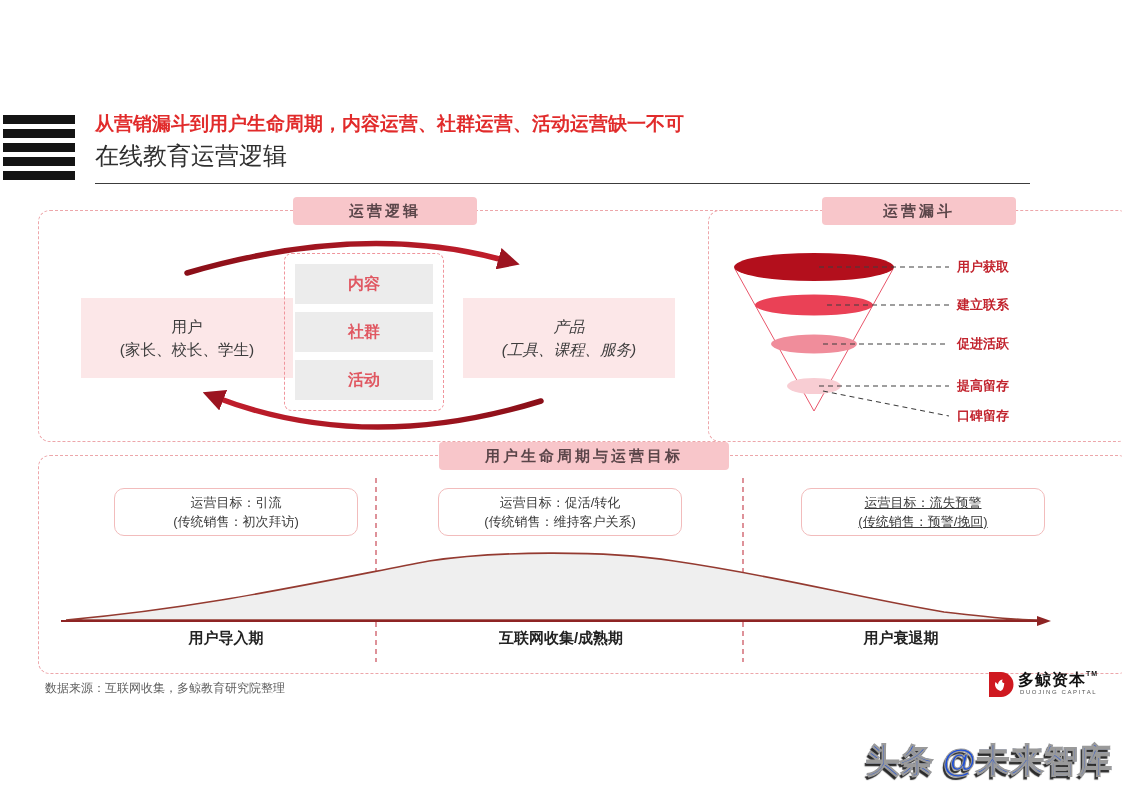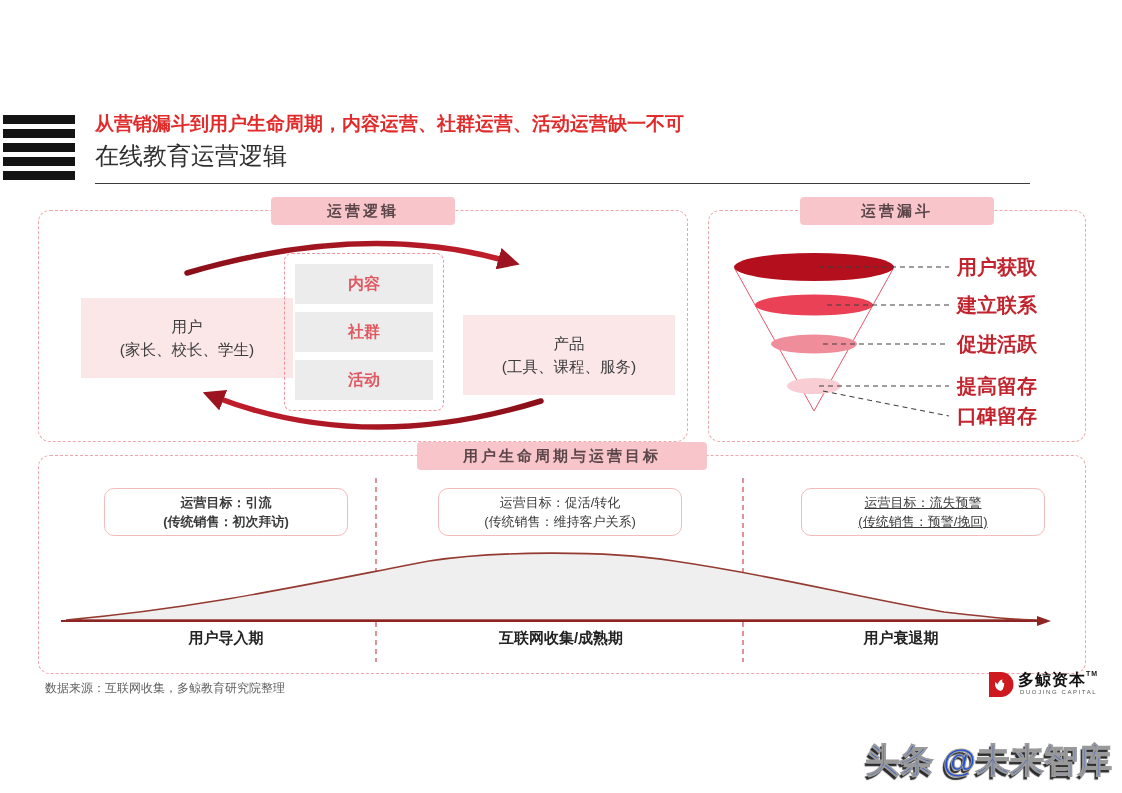--- a/index.html
+++ b/index.html
@@ -7,52 +7,52 @@
         font-family:"Liberation Sans","DejaVu Sans",sans-serif;}
 
   
   .stripes{position:absolute;left:3px;top:115px;width:72px;}
   .stripes div{height:9px;background:#141414;margin-bottom:5px;}
   .kicker{position:absolute;left:95px;top:111px;font-size:19px;font-weight:bold;color:#e12b2b;white-space:nowrap;}
   .title{position:absolute;left:95px;top:140px;font-size:24px;font-weight:400;color:#2f2f2f;white-space:nowrap;}
   .title-rule{position:absolute;left:95px;top:183px;width:935px;border-top:1px solid #3c3c3c;}
 
   
-  .panel{position:absolute;border:1px dashed #eda6aa;border-radius:12px;background:#fff;}
+  .panel{position:absolute;border:1px dashed #eda6aa;border-radius:12px;background:#fff;padding-left:44px;}
   .panel-logic{left:38px;top:210px;width:648px;height:230px;}
   .panel-funnel{left:708px;top:210px;width:376px;height:230px;}
   .panel-lifecycle{left:38px;top:455px;width:1046px;height:217px;}
 
   .badge{position:absolute;top:-14px;left:50%;transform:translateX(-50%);
          height:28px;line-height:28px;background:#f8c6ca;border-radius:4px;
          text-align:center;font-size:15px;font-weight:bold;letter-spacing:3px;color:#5a4549;z-index:3;}
   .badge.w184{width:184px;} .badge.w194{width:194px;} .badge.w290{width:290px;}
 
   
   .cycle-svg{position:absolute;left:0;top:0;z-index:1;}
   .side-box{position:absolute;width:212px;height:80px;background:#fce7e8;
             display:flex;flex-direction:column;justify-content:center;align-items:center;
             font-size:15.5px;font-weight:500;color:#3d3d3d;line-height:23px;z-index:2;}
-  .user-box{left:42px;top:87px;} .product-box{left:424px;top:104px;}
+  .user-box{left:42px;top:87px;} .product-box{left:424px;top:87px;font-style:italic;}
   .mid-box{position:absolute;left:245px;top:42px;width:160px;height:158px;
            border:1px dashed #f0959c;border-radius:8px;box-sizing:border-box;
            display:flex;flex-direction:column;justify-content:space-between;padding:10px;z-index:2;}
   .mid-item{height:40px;line-height:40px;background:#ececec;text-align:center;
             font-size:16px;font-weight:600;color:#e05862;}
 
   
   .funnel-svg{position:absolute;left:0;top:0;}
   .stage-label{position:absolute;left:248px;width:130px;height:20px;line-height:20px;
-               font-size:20px;font-weight:bold;color:#c2242e;white-space:nowrap;}
+               font-size:13px;font-weight:bold;color:#c2242e;white-space:nowrap;}
 
   
   .goal-box{position:absolute;width:242px;height:46px;background:#fff;border:1px solid #f2bcbc;
             border-radius:10px;display:flex;flex-direction:column;justify-content:center;align-items:center;
             font-size:13px;color:#3a3a3a;line-height:19px;z-index:2;}
-  .goal-1{left:65px;top:32px;font-weight:bold;} .goal-2{left:399px;top:32px;} .goal-3{left:762px;top:32px;text-decoration:underline;}
+  .goal-1{left:75px;top:32px;} .goal-2{left:399px;top:32px;} .goal-3{left:762px;top:32px;text-decoration:underline;}
   .curve-svg{position:absolute;left:0;top:0;z-index:1;}
   .phase-label{position:absolute;top:172px;height:20px;line-height:20px;text-align:center;
                font-size:15px;font-weight:600;color:#222;z-index:2;}
   .phase-1{left:107px;width:160px;} .phase-2{left:422px;width:200px;} .phase-3{left:782px;width:160px;}
 
   
   .source{position:absolute;left:45px;top:680px;font-size:12px;color:#5f5f5f;}
   .brand{position:absolute;left:987px;top:670px;width:130px;height:32px;}
   .brand-mark{position:absolute;left:0;top:1px;}
   .brand-name{position:absolute;left:31px;top:0;font-size:16px;font-weight:bold;color:#111;letter-spacing:1px;white-space:nowrap;}

